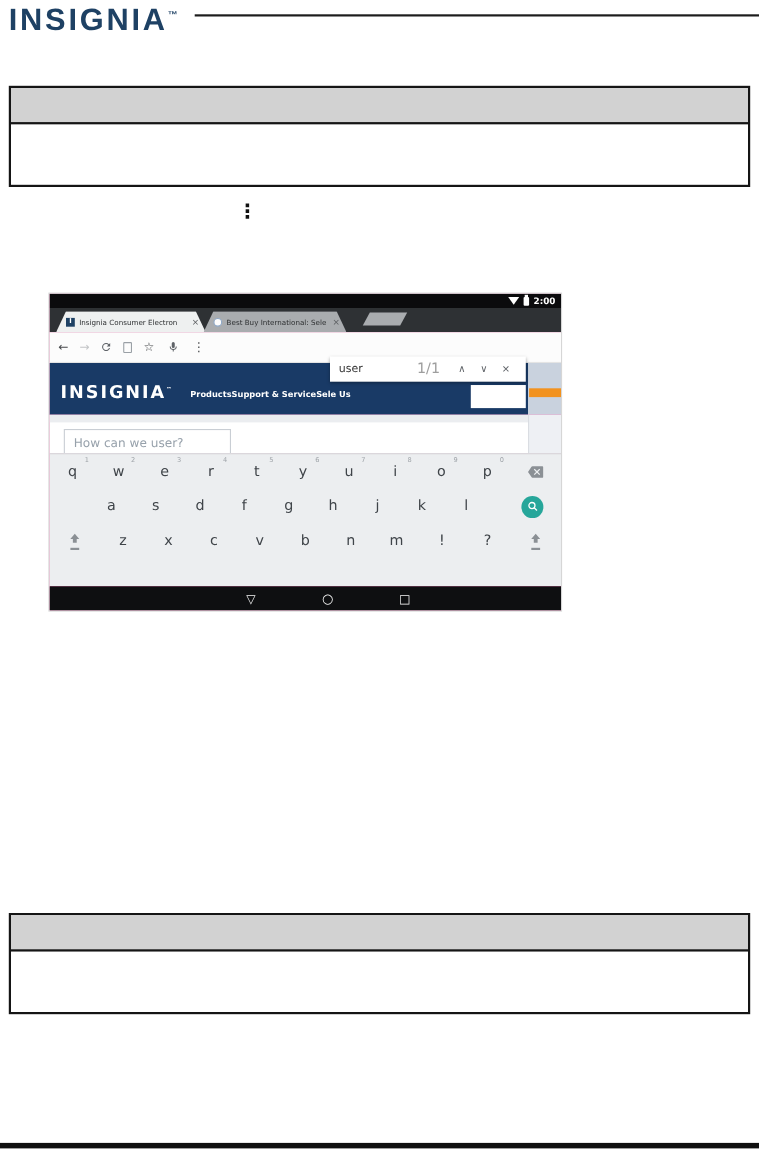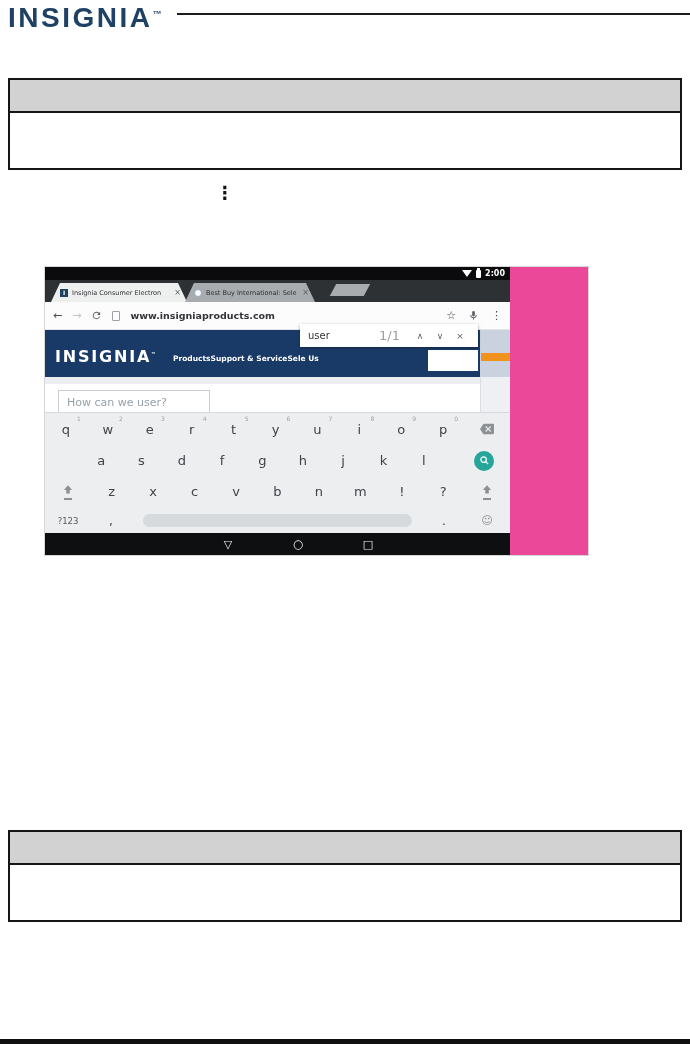--- a/index.html
+++ b/index.html
@@ -23,21 +23,21 @@
   .note-box-2 { top:830px; }
 
   .overflow-glyph {
     position:absolute; left:216px; top:180px; width:16px;
     font-family:"DejaVu Sans", sans-serif; font-size:18px; font-weight:700; color:#111;
     text-align:center; line-height:26px;
   }
 
   
   .tablet {
-    position:absolute; left:45px; top:267px; width:543px; height:288px;
+    position:absolute; left:45px; top:267px; width:465px; height:288px;
     font-family:"DejaVu Sans", sans-serif; background:#ec4899; outline:1px solid #d6d6d6;
     overflow:hidden;
   }
   .t { position:absolute; }
 
   
   .status-bar { left:0; top:0; width:465px; height:13px; background:#0b0b0d; }
   .status-icons { position:absolute; right:5px; top:0; height:13px; display:flex; align-items:center; gap:4px; }
   .wifi-tri { width:0; height:0; border-left:5px solid transparent; border-right:5px solid transparent; border-top:7px solid #fff; }
   .batt { width:5px; height:8px; background:#fff; border-radius:1px; position:relative; }
@@ -167,21 +167,20 @@
       <div class="newtab-stub"></div>
     </div>
 
     <div class="t toolbar">
       <span class="tb-ic">←</span>
       <span class="tb-ic dis">→</span>
       <svg class="svg-ic" viewBox="0 0 24 24">
           <path d="M17.65 6.35A8 8 0 1 0 19.73 14h-2.08A6 6 0 1 1 12 6c1.66 0 3.14.69 4.22 1.78L13 11h7V4l-2.35 2.35z"></path>
         </svg>
       <span class="page-icon"></span>
-      <span class="url-text">www.insigniaproducts.com</span>
       <div class="tb-right">
         <span class="tb-ic">☆</span>
         <svg class="svg-ic" viewBox="0 0 24 24">
             <path d="M12 14a3 3 0 0 0 3-3V5a3 3 0 0 0-6 0v6a3 3 0 0 0 3 3zm5-3a5 5 0 0 1-10 0H5a7 7 0 0 0 6 6.92V21h2v-3.08A7 7 0 0 0 19 11h-2z"></path>
           </svg>
         <span class="tb-ic">⋮</span>
       </div>
     </div>
 
     <div class="t find-bar">
@@ -340,31 +339,20 @@
           </div>
         <div class="sp-key">
           <span class="shift-wrap">
               <svg class="shift-ic" viewBox="0 0 24 24">
                 <path d="M12 4l-7 8h4v6h6v-6h4z"></path>
               </svg>
               <span class="shift-bar"></span>
             </span>
         </div>
       </div>
-      <div class="kb-row kb-r4">
-        <div class="sp-key">
-            <span class="sym-label">?123</span>
-          </div>
-        <div class="sp-key comma-key">,</div>
-        <div class="space-key">
-            <span class="space-bar-pill"></span>
-          </div>
-        <div class="sp-key period-key">.</div>
-        <div class="sp-key emoji-key">☺</div>
-      </div>
     </div>
 
     <div class="t android-nav">
       <span class="anav-btn anav-back">▽</span>
       <span class="anav-btn anav-home">○</span>
       <span class="anav-btn anav-recents">□</span>
     </div>
 
   </div>
 

